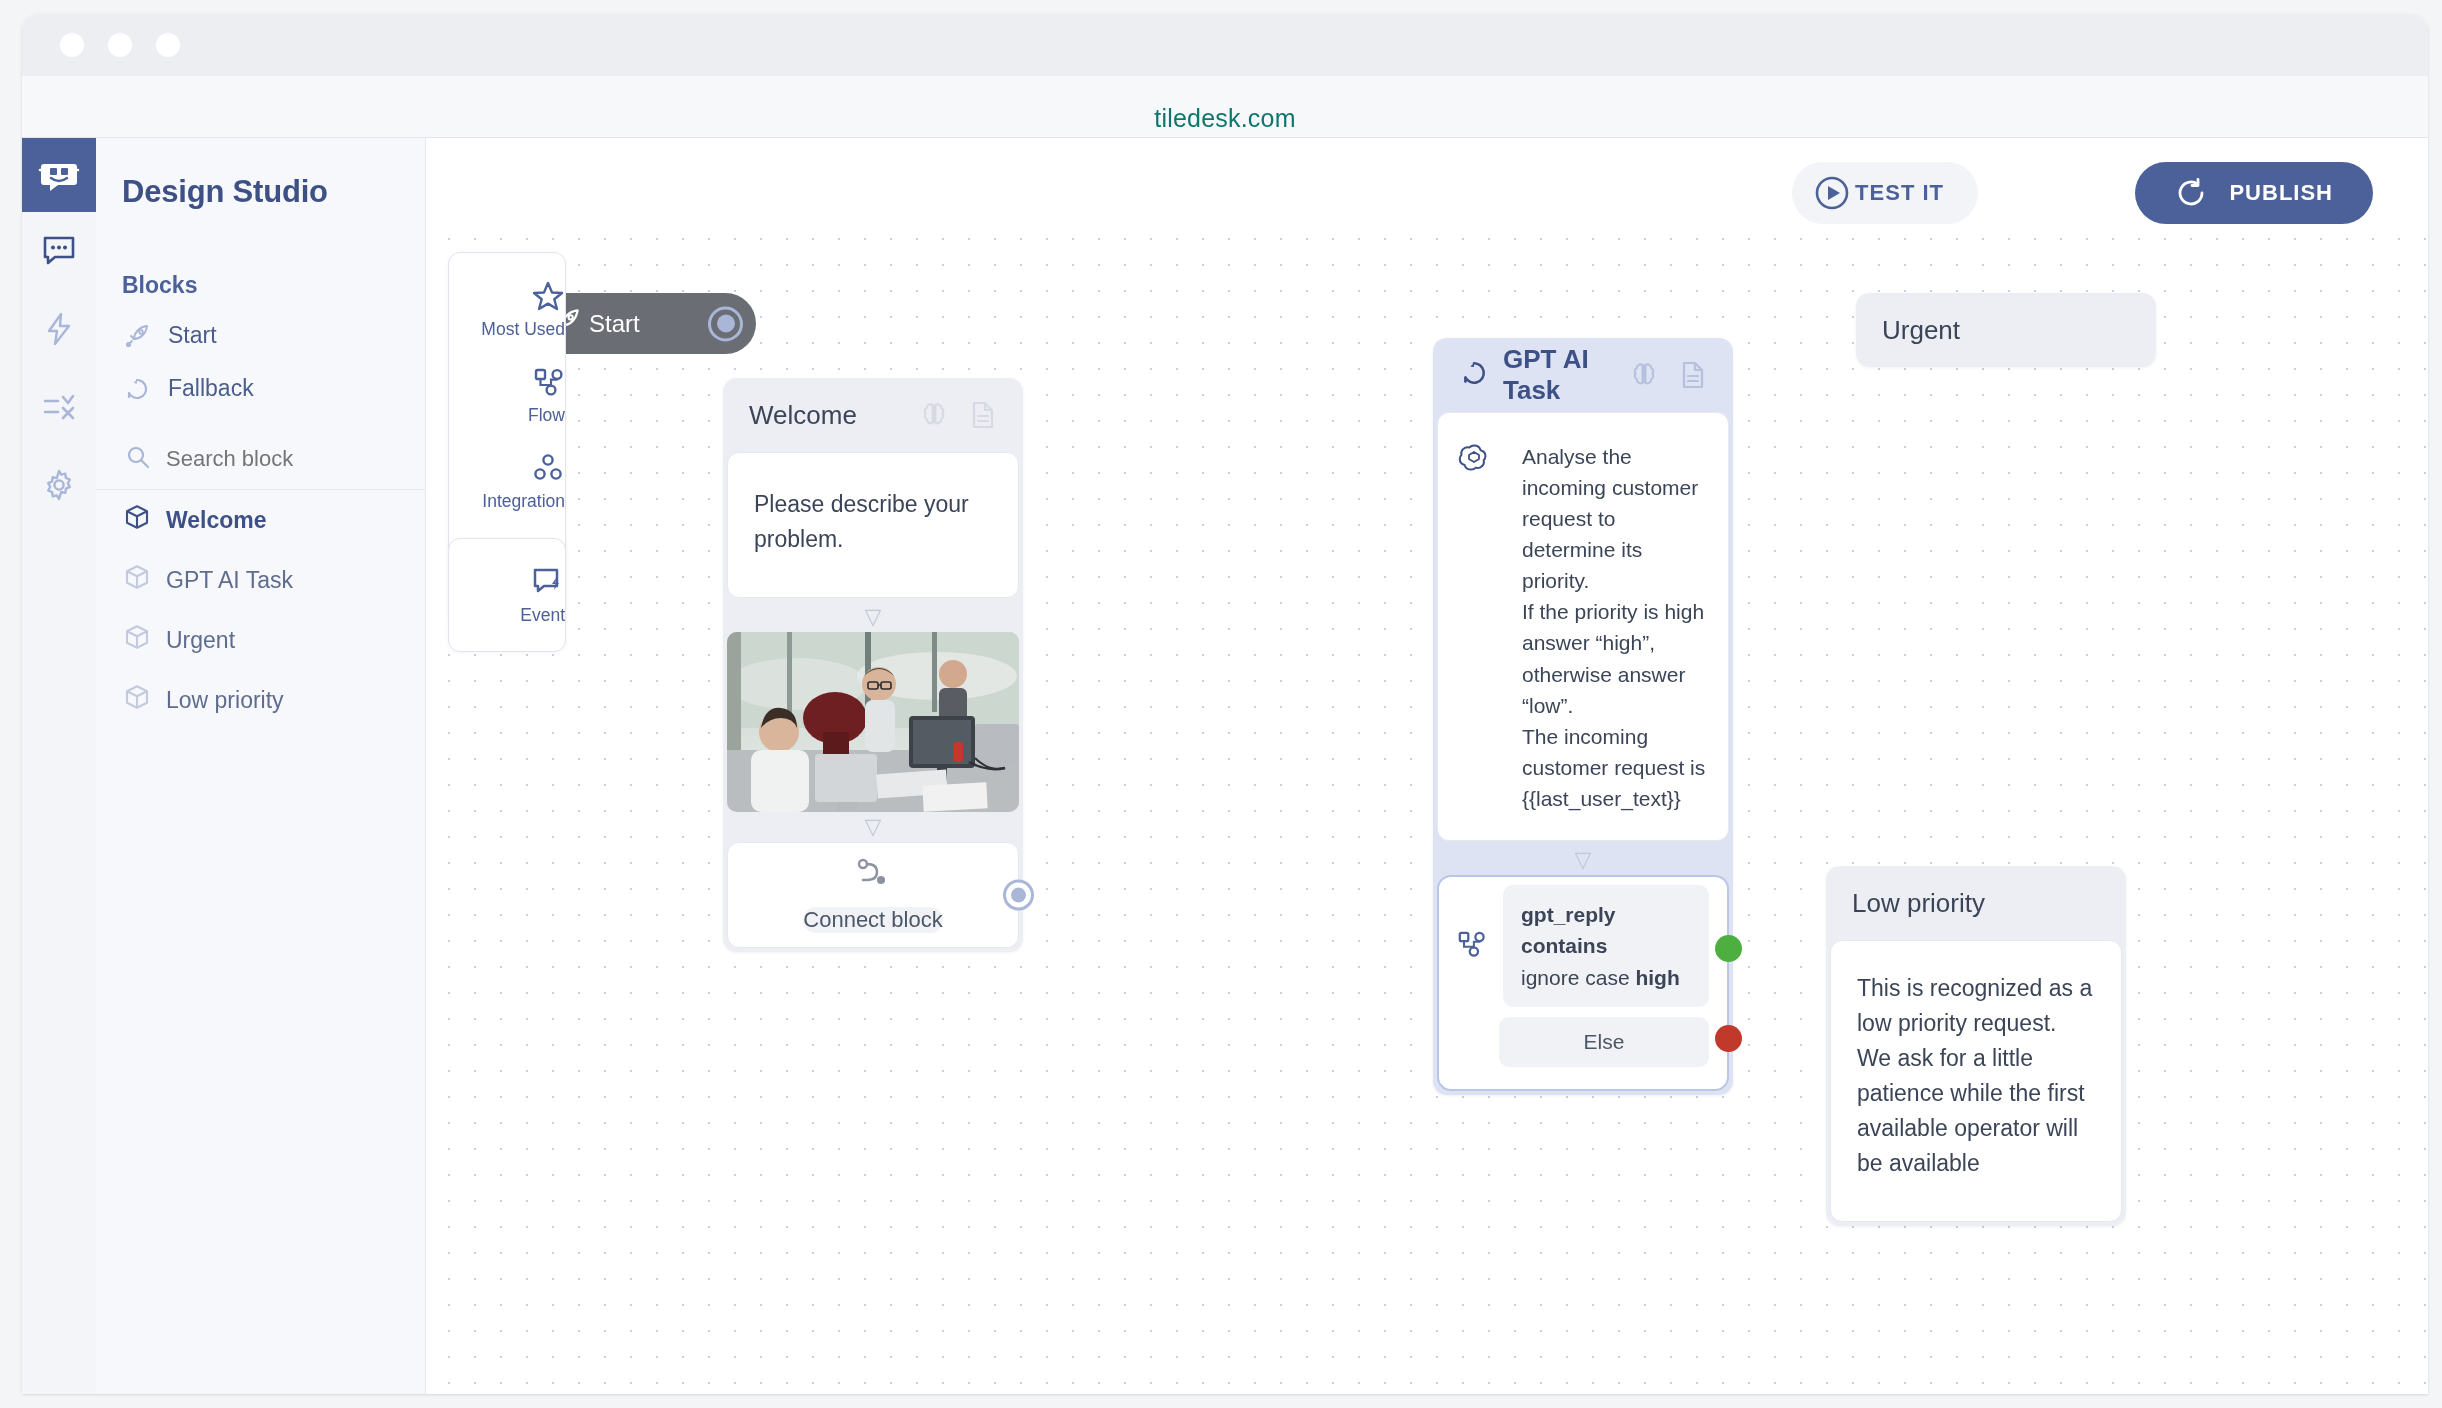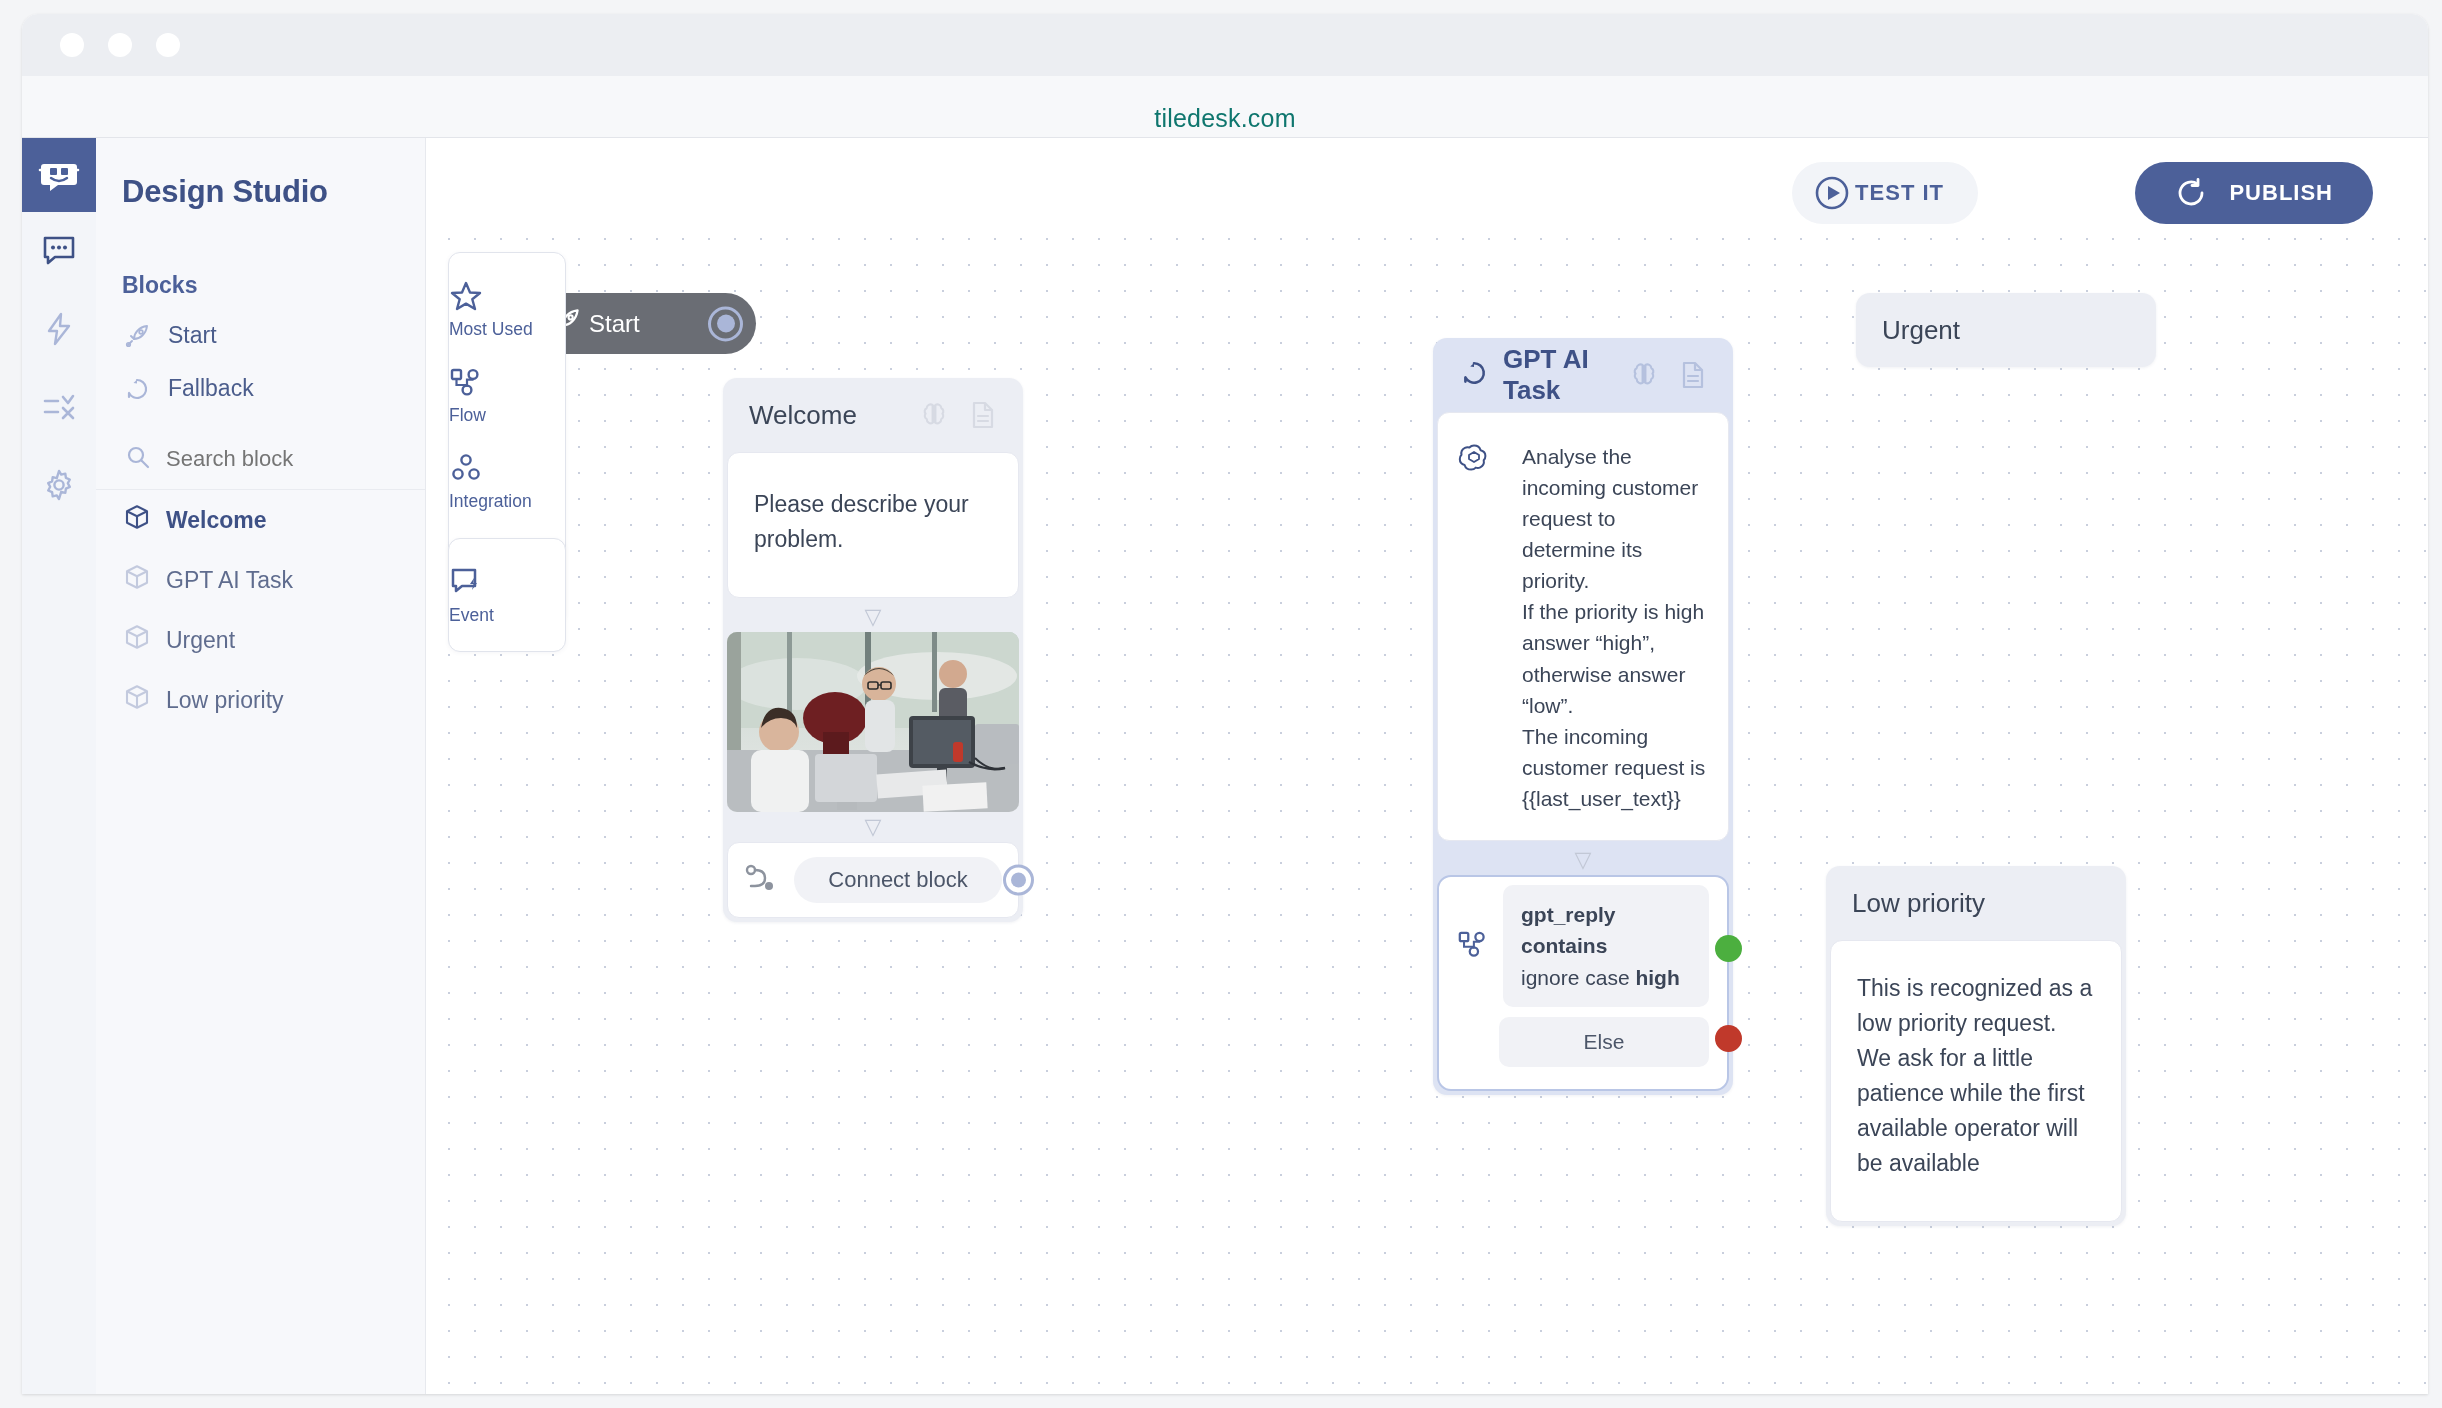--- a/index.html
+++ b/index.html
@@ -130,21 +130,21 @@
 
   
   .palette {
     position: absolute; left: 22px; top: 114px;
     width: 118px; background: #ffffff;
     border: 1px solid #e1e4ec; border-radius: 12px;
     padding: 14px 0 12px; z-index: 5;
     box-shadow: 0 1px 4px rgba(80,90,120,.06);
   }
   .pal-item {
-    display: flex; flex-direction: column; align-items: flex-start;
+    display: flex; flex-direction: column; align-items: flex-end;
     gap: 7px; padding: 13px 0; cursor: pointer;
   }
   .pal-item span { font-size: 17.5px; color: #4c6099; }
   .palette2 {
     position: absolute; left: 22px; top: 400px;
     width: 118px; background: #ffffff;
     border: 1px solid #e1e4ec; border-radius: 12px;
     padding: 14px 0 12px; z-index: 5;
     box-shadow: 0 1px 4px rgba(80,90,120,.06);
   }
@@ -192,21 +192,21 @@
   
   #welcome-node { left: 297px; top: 240px; width: 300px; }
   #welcome-node .node-body.msg { padding: 34px 26px 40px; }
   .photo {
     margin: 0 4px; height: 180px; border-radius: 10px;
     overflow: hidden; position: relative; background:#cfd3d6;
   }
   .connect-box {
     background: #ffffff; border: 1px solid #e6e8f0; border-radius: 12px;
     margin: 0 4px 4px; padding: 14px 16px;
-    display: flex; align-items: center; gap: 16px; position: relative;
+    display: flex; align-items: center; gap: 16px; position: relative; flex-direction: column;
   }
   .connect-pill {
     flex: 1; height: 46px; background: #f1f2f6; border-radius: 23px;
     display: flex; align-items: center; justify-content: center;
     font-size: 22px; color: #4c5669; cursor: pointer;
   }
   .out-dot {
     position: absolute; right: -16px; top: 50%; transform: translateY(-50%);
     width: 31px; height: 31px; border-radius: 50%;
     border: 3px solid #aab6d8; background: #ffffff;

